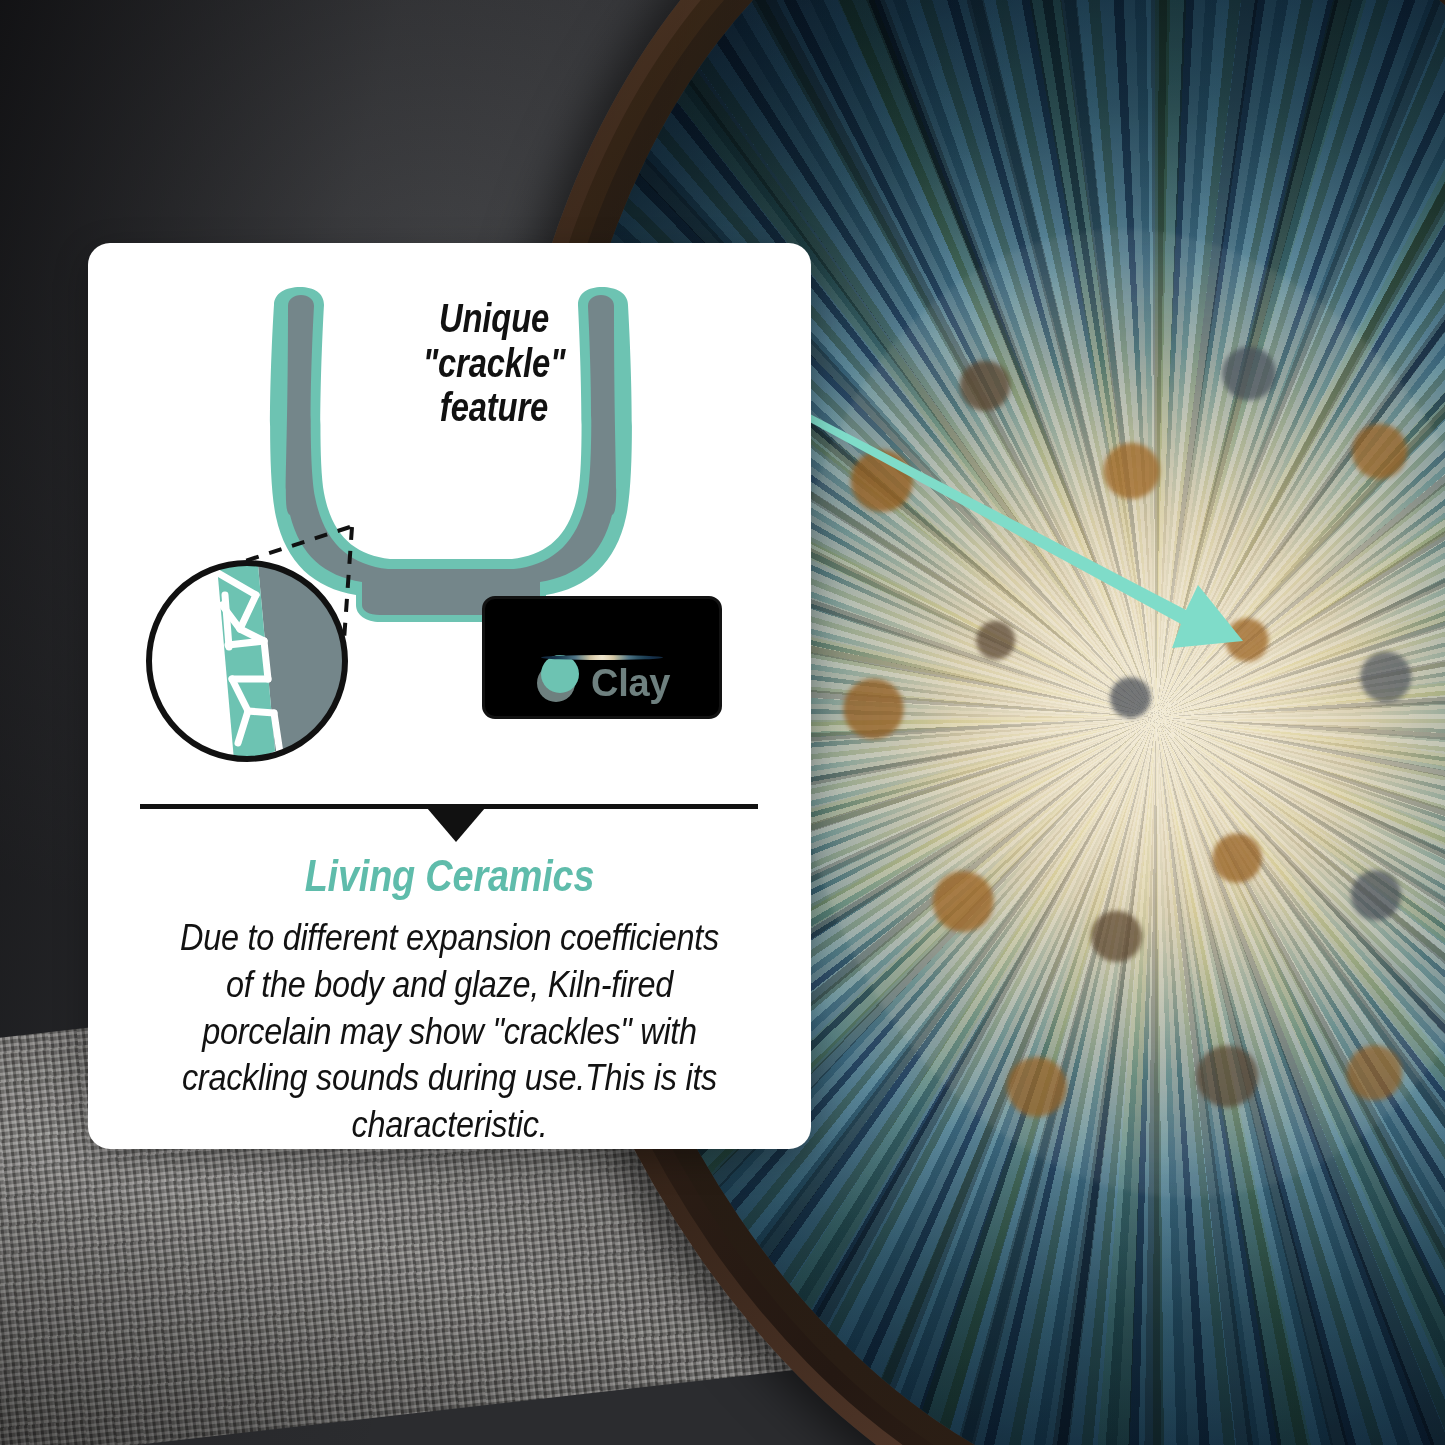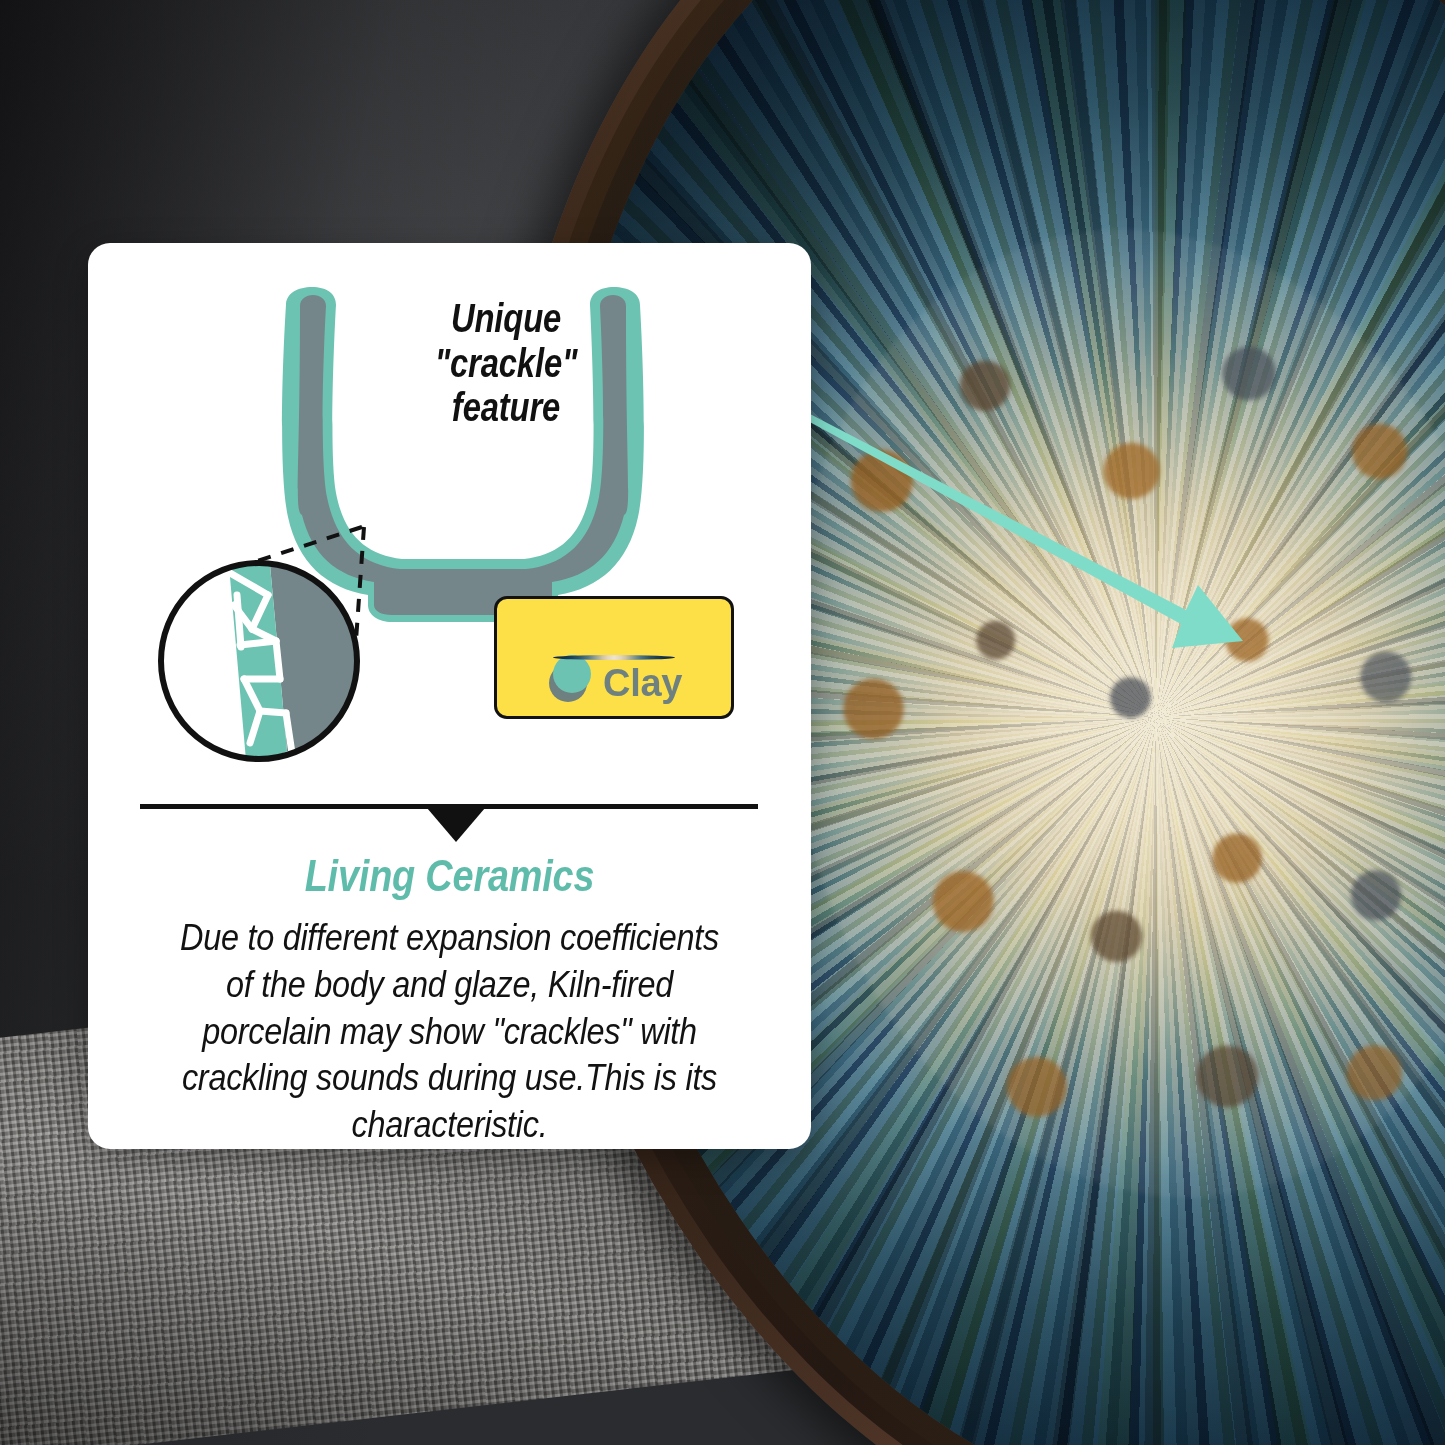--- a/index.html
+++ b/index.html
@@ -162,21 +162,21 @@
   .card{
     position:absolute;
     left:88px; top:243px;
     width:723px; height:906px;
     background:#ffffff;
     border-radius:22px;
     box-shadow:0 10px 34px rgba(0,0,0,.30);
     overflow:hidden;
   }
 
-  .diagram-area{ position:absolute; left:12px; top:0; width:723px; height:560px; }
+  .diagram-area{ position:absolute; left:0; top:0; width:723px; height:560px; }
   .diagram-svg{ position:absolute; left:0; top:0; width:723px; height:560px; }
 
   
   .head-title{
     position:absolute;
     left:296px; top:53px;
     width:220px;
     text-align:center;
     font-size:41px;
     line-height:1.09;
@@ -190,21 +190,21 @@
     white-space:pre-line;
   }
 
   
   .legend{
     position:absolute;
     left:394px; top:353px;
     width:240px; height:123px;
     border:3px solid #121212;
     border-radius:13px;
-    background:#fde047;
+    background:#000000;
     padding:12px 0 0 52px;
   }
   .legend-row{ display:flex; align-items:center; gap:16px; height:48px; }
   .legend-dot{ width:38px; height:38px; border-radius:50%; flex:0 0 auto; }
   .legend-dot.glaze{ background:#6dc3b2; }
   .legend-dot.clay{ background:#6e807f; }
   .legend-label{
     font-size:38px; font-weight:700;
     font-family:"Liberation Sans Narrow","Liberation Sans", sans-serif;
     letter-spacing:-.3px;

